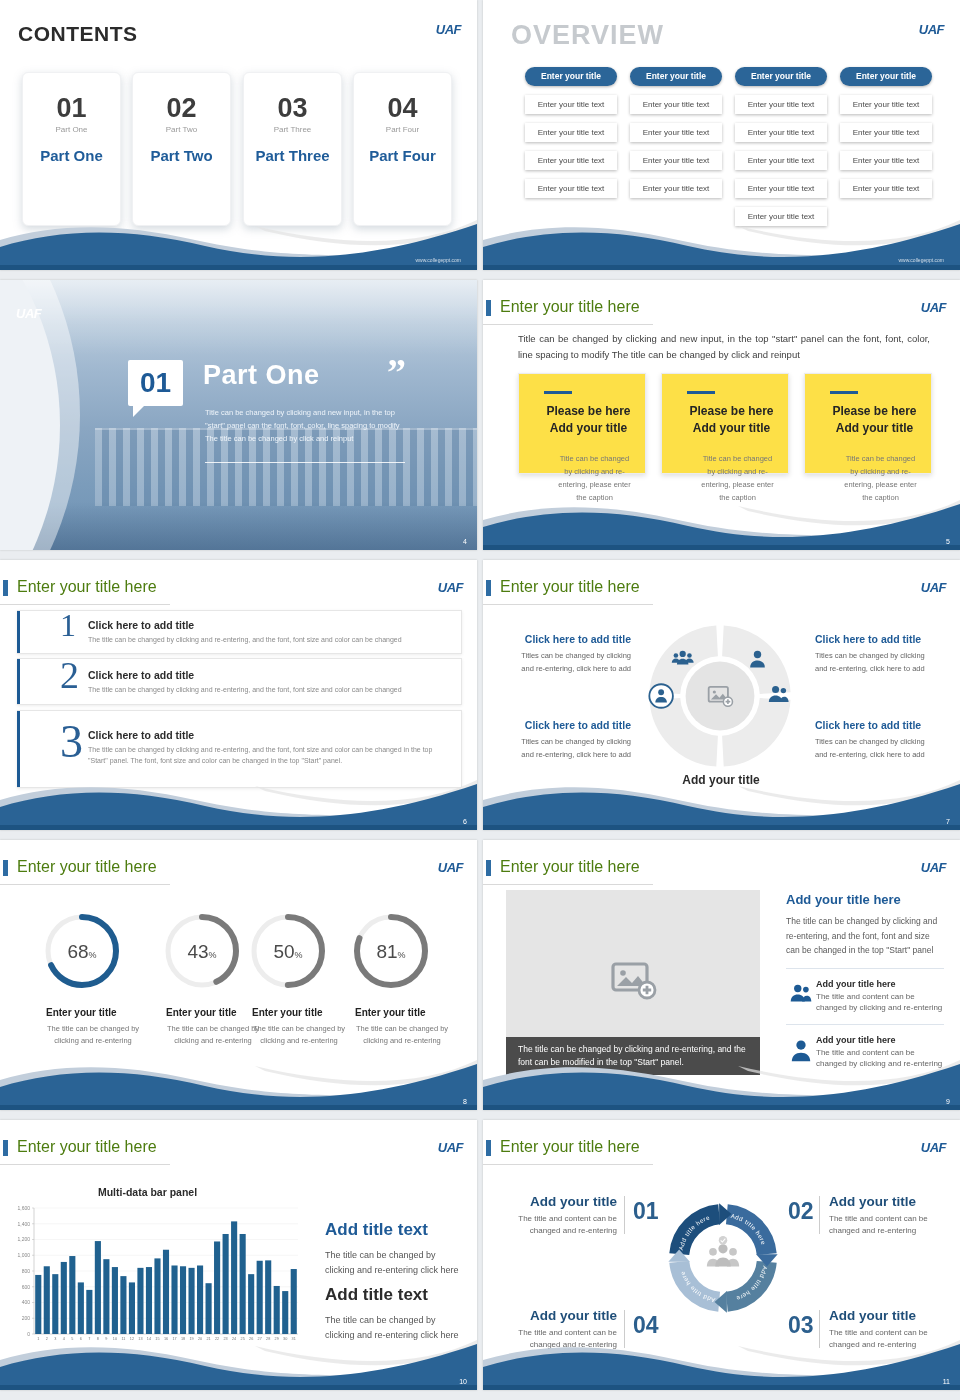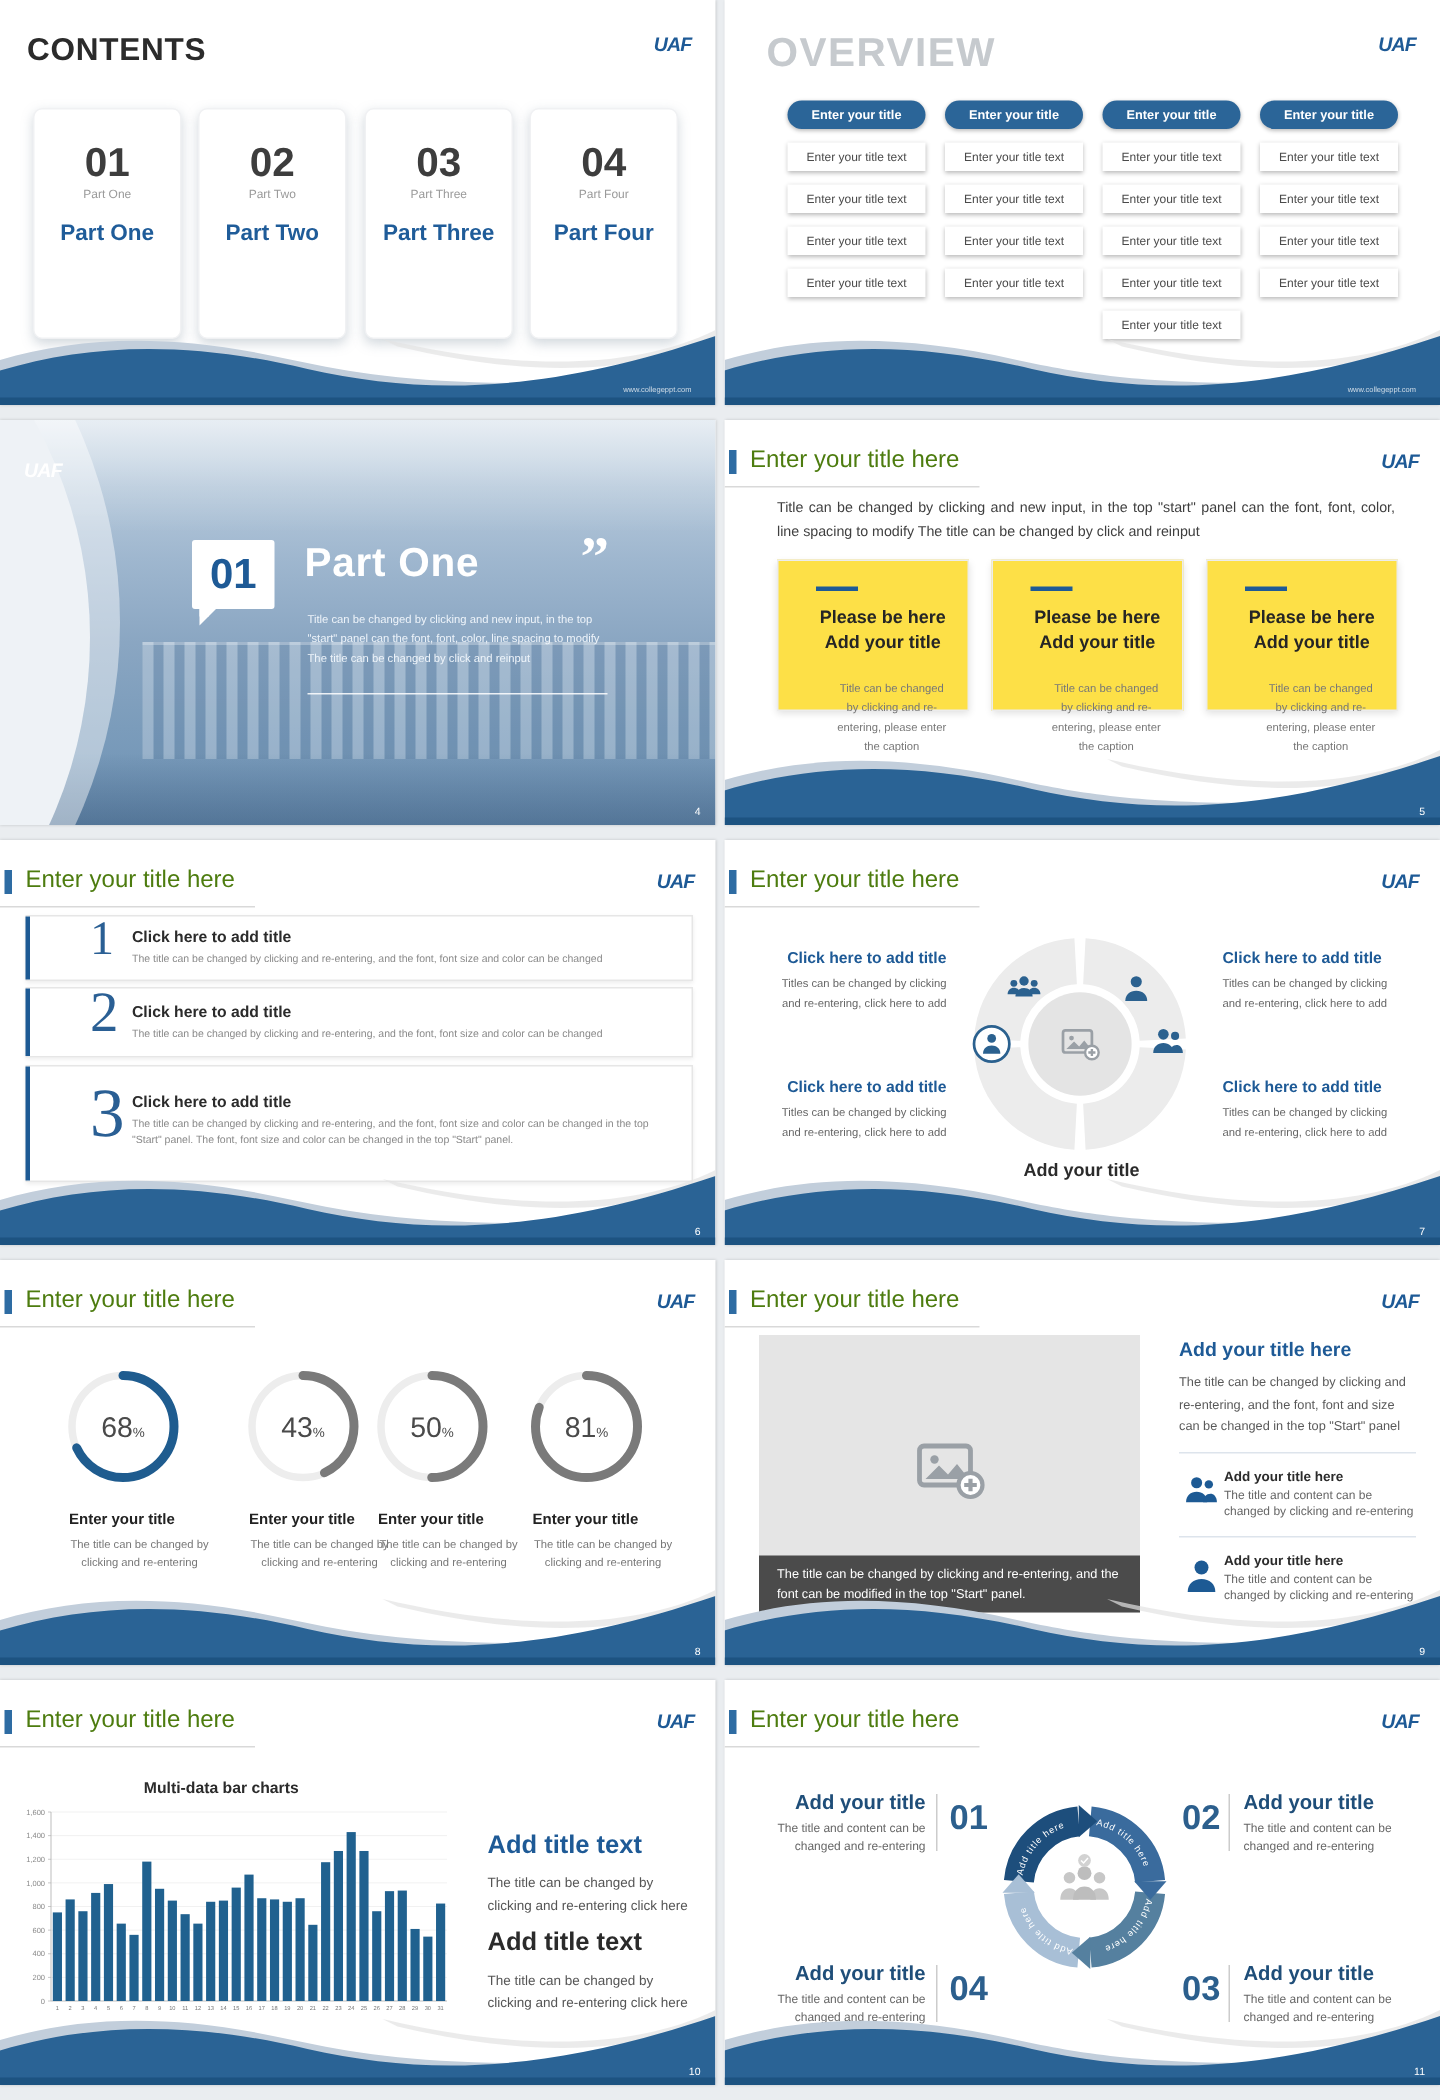--- a/index.html
+++ b/index.html
@@ -411,21 +411,21 @@
     <div class="page-num">9</div>
   </div>
 
   <div class="slide">
     <div class="sl-head">
       <span class="head-bar"></span>
       <span class="head-title">Enter your title here</span>
       <span class="head-underline"></span>
       <span class="uaf head-logo">UAF</span>
     </div>
-    <div class="ch-title">Multi-data bar charts</div>
+    <div class="ch-title">Multi-data bar panel</div>
     <svg id="bar-chart" class="ch-svg" viewBox="0 0 292 148">
         <line x1="24" x2="26" y1="134" y2="134" stroke="#b5b5b5" stroke-width="0.5"></line>
         <text x="22" y="135.8" text-anchor="end" font-size="5" fill="#888">0</text>
         <line x1="26" x2="290" y1="118.25" y2="118.25" stroke="#ececec" stroke-width="0.5"></line>
         <line x1="24" x2="26" y1="118.25" y2="118.25" stroke="#b5b5b5" stroke-width="0.5"></line>
         <text x="22" y="120.05" text-anchor="end" font-size="5" fill="#888">200</text>
         <line x1="26" x2="290" y1="102.5" y2="102.5" stroke="#ececec" stroke-width="0.5"></line>
         <line x1="24" x2="26" y1="102.5" y2="102.5" stroke="#b5b5b5" stroke-width="0.5"></line>
         <text x="22" y="104.3" text-anchor="end" font-size="5" fill="#888">400</text>
         <line x1="26" x2="290" y1="86.75" y2="86.75" stroke="#ececec" stroke-width="0.5"></line>

